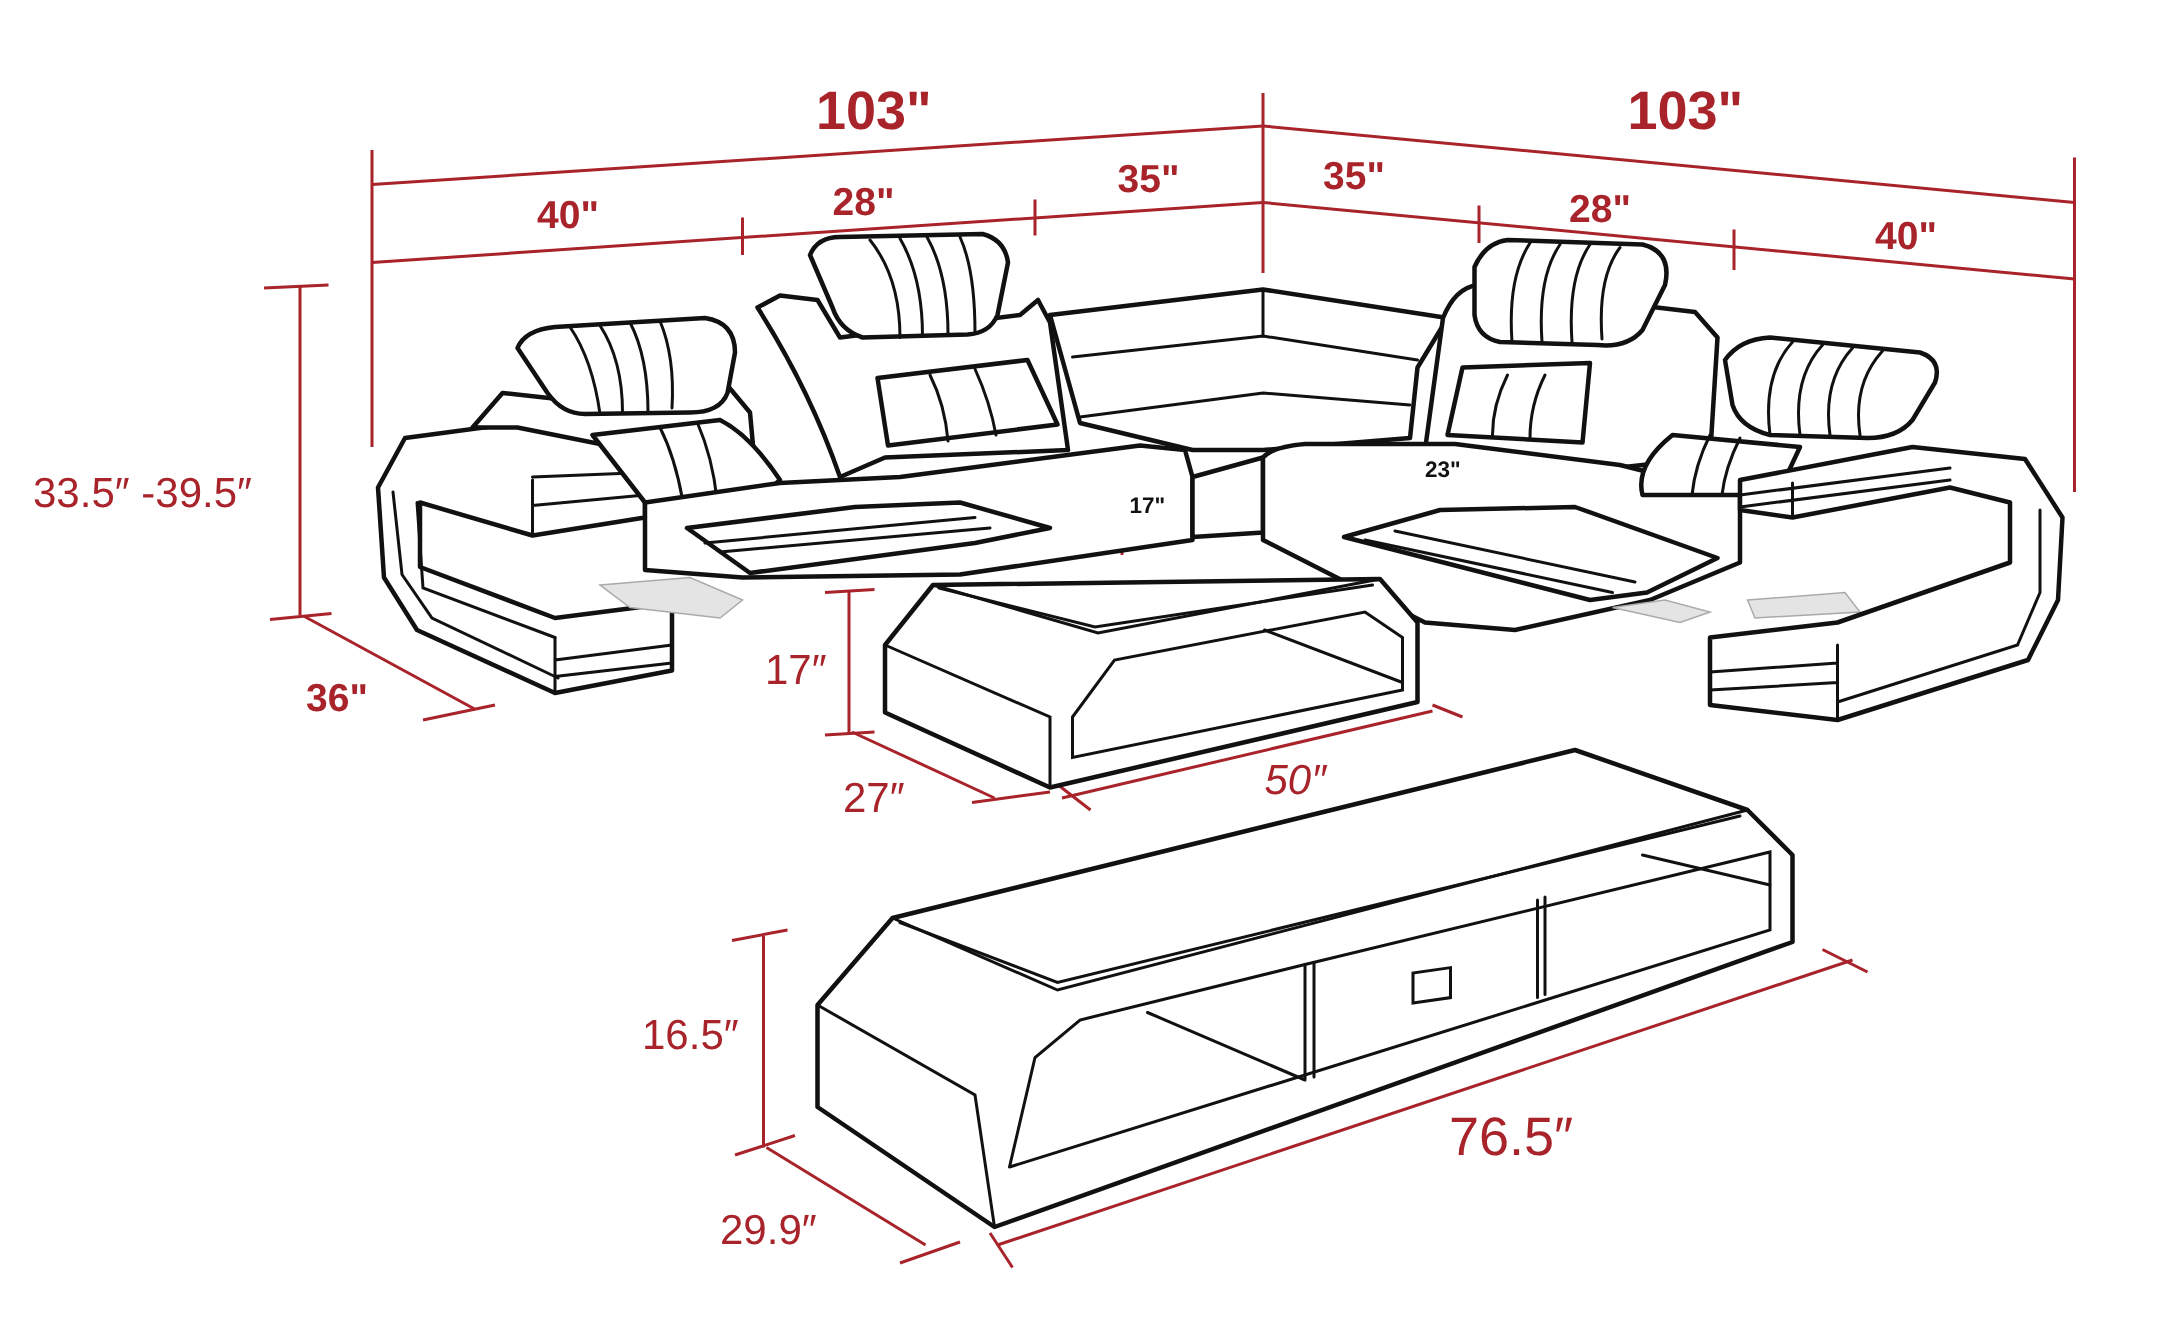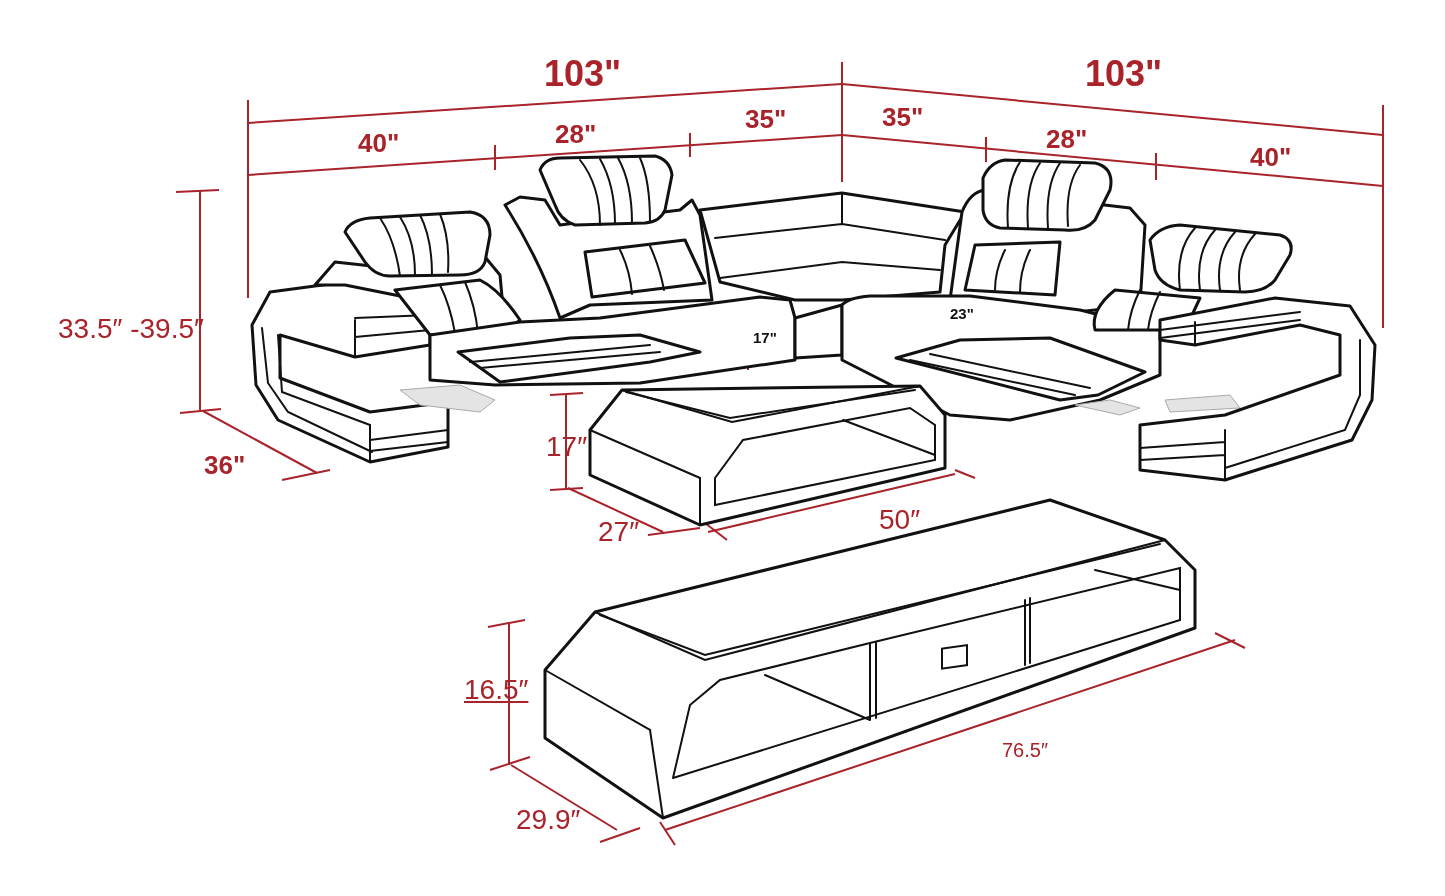--- a/index.html
+++ b/index.html
@@ -1,20 +1,20 @@
 <!DOCTYPE html>
 <html><head>
 <meta charset="utf-8">
 <style>
   html,body{margin:0;padding:0;background:#ffffff;}
   body{width:1445px;height:896px;position:relative;overflow:hidden;font-family:"Liberation Sans",sans-serif;}
   #stage{position:absolute;left:0;top:0;width:1445px;height:896px;}
   .lbl{position:absolute;color:#a8232a;white-space:nowrap;line-height:1;}
   .bold{font-weight:bold;font-family:"Liberation Sans",sans-serif;}
-  .thin{font-family:"Liberation Sans",sans-serif;font-weight:normal;margin-left:36px;}
+  .thin{font-family:"Liberation Sans",sans-serif;font-weight:normal;}
   .blk{color:#111;font-weight:bold;}
   svg .dim{stroke:#a8232a;stroke-width:2;fill:none;}
   svg .ln{stroke:#111;stroke-width:3;fill:#fff;stroke-linejoin:round;stroke-linecap:round;}
   svg .ln2{stroke:#111;stroke-width:2;fill:none;stroke-linecap:round;}
   svg .sh{fill:#e4e4e4;stroke:#aaa;stroke-width:1;}
 </style>
 </head>
 <body>
 
 <div id="stage">
@@ -148,18 +148,18 @@
   <div class="lbl bold" style="left:1046px;top:126px;font-size:26px;">28"</div>
   <div class="lbl bold" style="left:1250px;top:144px;font-size:26px;">40"</div>
 
   <div class="lbl thin" style="left:22px;top:315px;font-size:28px;">33.5″ -39.5″</div>
   <div class="lbl bold" style="left:204px;top:452px;font-size:26px;">36"</div>
   <div class="lbl blk" style="left:753px;top:330px;font-size:15px;">17"</div>
   <div class="lbl blk" style="left:950px;top:306px;font-size:15px;">23"</div>
 
   <div class="lbl thin" style="left:510px;top:433px;font-size:28px;text-align:right;">17″</div>
   <div class="lbl thin" style="left:562px;top:518px;font-size:28px;">27″</div>
-  <div class="lbl thin" style="left:843px;top:506px;font-size:28px;">50″</div>
+  <div class="lbl thin" style="left:843px;top:506px;font-size:28px;font-style:italic;">50″</div>
 
-  <div class="lbl thin" style="left:428px;top:676px;font-size:28px;text-decoration:underline;">16.5″</div>
+  <div class="lbl thin" style="left:428px;top:676px;font-size:28px;">16.5″</div>
   <div class="lbl thin" style="left:480px;top:806px;font-size:28px;">29.9″</div>
-  <div class="lbl thin" style="left:966px;top:740px;font-size:20px;">76.5″</div>
+  <div class="lbl thin" style="left:966px;top:740px;font-size:36px;">76.5″</div>
 </div>
 
 </body></html>

